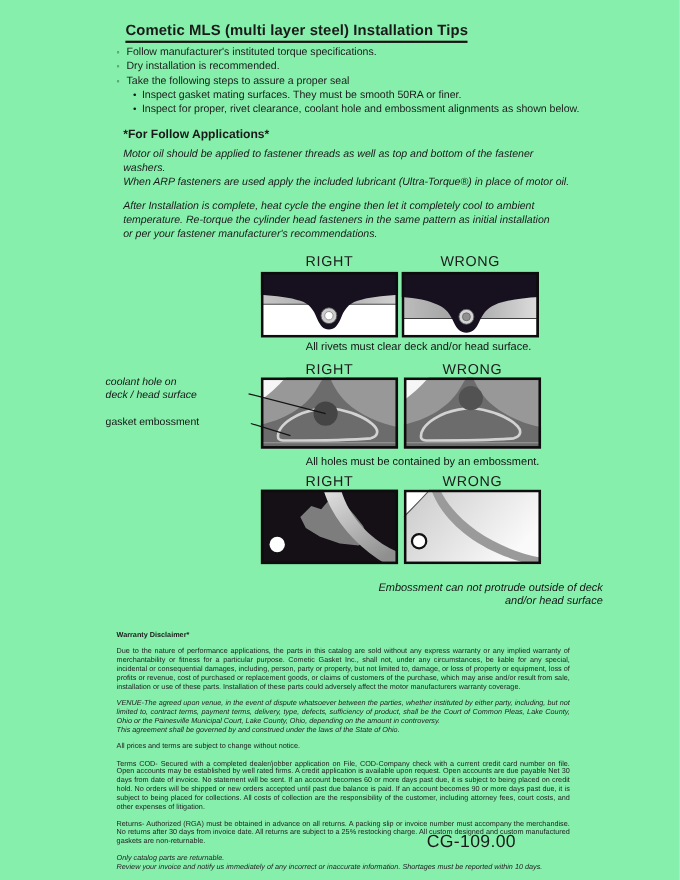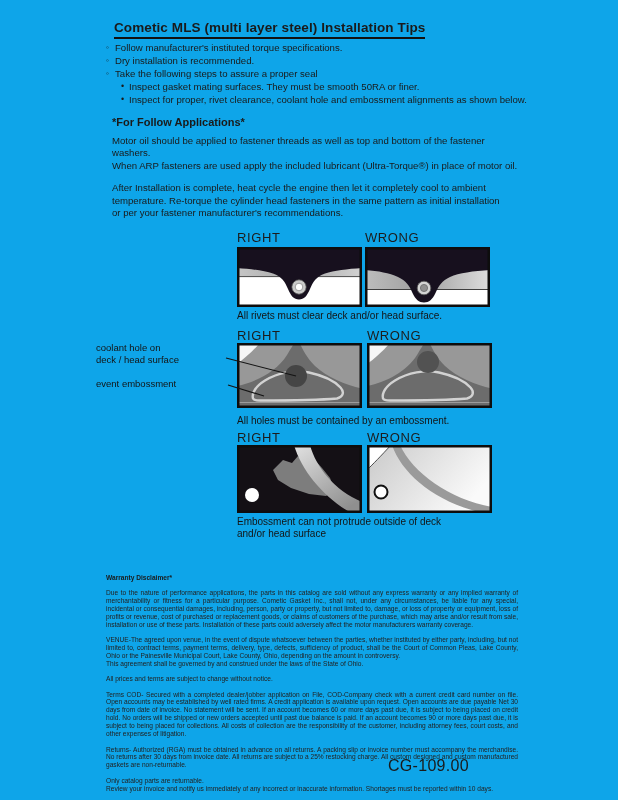--- a/index.html
+++ b/index.html
@@ -1,42 +1,42 @@
 <!DOCTYPE html>
 <html><head>
 <meta charset="utf-8">
 <style>
   html,body{margin:0;padding:0;background:#e8e8e8;}
   .sheet{
-    position:relative;width:618px;height:800px;background:#0ea5e9;
+    position:relative;width:618px;height:800px;background:#86efac;
     font-family:"Liberation Sans", sans-serif;color:#1a1a1a;overflow:hidden;
     margin:0 auto;
   }
   .abs{position:absolute;}
-  .pre{white-space:pre-line;}
+  .pre{white-space:pre-line;font-style:italic;}
 
   
   .title{left:114px;top:20px;font-size:13.5px;font-weight:bold;letter-spacing:.1px;}
   .title span{display:inline-block;border-bottom:2px solid #111;padding-bottom:2px;}
 
   
   .bullets{left:106px;top:41px;width:430px;font-size:9.6px;line-height:13px;}
   .bullets .li{position:relative;padding-left:9px;}
   .bullets .li .b{position:absolute;left:0;top:0;font-size:8px;}
   .bullets .li.sub{padding-left:23px;}
   .bullets .li.sub .b{left:15px;font-size:9px;}
 
   
   .diesel{left:112px;top:116px;width:412px;}
   .diesel h2{margin:0 0 7px 0;font-size:11px;font-weight:bold;}
   .diesel p{margin:0 0 10px 0;font-size:9.6px;line-height:12.4px;}
 
   
-  .dlabel{width:125px;font-size:13px;letter-spacing:.6px;color:#1c1c1c;}
-  .caption{font-size:10px;line-height:12px;color:#141414;}
+  .dlabel{width:125px;text-align:center;font-size:13px;letter-spacing:.6px;color:#1c1c1c;}
+  .caption{font-size:10px;line-height:12px;color:#141414;margin-left:41px;}
 
   .panel{line-height:0;}
   .panel svg{display:block;}
 
   
   .ann{font-size:9.5px;line-height:11.5px;text-align:left;color:#141414;}
 
   
   .warranty{left:106px;top:574px;width:412px;}
   .warranty h3{margin:0 0 8px 0;font-size:6.6px;font-weight:bold;}
@@ -135,21 +135,21 @@
       <path d="M0,65 L0,43 C20,39 40,28 50,12 C53,7 56,2 57.5,0 L63,0 C65,6 70,15 78,23 C90,34 108,42 125,45.5 L125,65 Z" fill="#6c6c6c"></path>
       <line x1="2" y1="59.5" x2="123" y2="59.5" stroke="#9c9c9c" stroke-width="1"></line>
       <path d="M16,55.5 C14.5,50 19,43 28,37.5 C41,29.5 58,26.5 72,29.5 C86,32.5 98,38.5 103.5,44.5 C107.5,49 106.5,53.5 100,55.5 C78,57.5 40,57.5 23,57.5 C18.5,57.5 16.8,57 16,55.5 Z" fill="none" stroke="#d2d2d2" stroke-width="2.4"></path>
       <circle cx="61" cy="19" r="11" fill="#525252"></circle>
       <rect x="1.25" y="1.25" width="122.5" height="62.5" fill="none" stroke="#0d0d0d" stroke-width="2.5"></rect>
     </svg>
   </div>
 
   <div class="abs ann pre" style="left:96px;top:342px;width:128px;">coolant hole on
 deck / head surface</div>
-  <div class="abs ann" style="left:96px;top:378px;width:132px;">event embossment</div>
+  <div class="abs ann" style="left:96px;top:378px;width:132px;">gasket embossment</div>
   <svg class="abs" style="left:224px;top:355px;" width="76" height="44" viewBox="0 0 76 44">
     <line x1="2" y1="3" x2="72" y2="21" stroke="#141414" stroke-width="1.1"></line>
     <line x1="4" y1="30" x2="40" y2="41" stroke="#141414" stroke-width="1.1"></line>
   </svg>
 
   <div class="abs caption" style="left:237px;top:415px;width:280px;">All holes must be contained by an embossment.</div>
 
   <div class="abs dlabel" style="left:237px;top:430px;">RIGHT</div>
   <div class="abs dlabel" style="left:367px;top:430px;">WRONG</div>
 
@@ -179,21 +179,21 @@
       </defs>
       <rect width="125" height="68" fill="url(#g4a)"></rect>
       <path d="M0,0 L24,0 C14,11 6,19 0,25 Z" fill="#ffffff"></path>
       <path d="M24,0 C14,11 6,19 0,25" fill="none" stroke="#4c4c4c" stroke-width="1"></path>
       <path d="M25,0 L33,0 C46,28 82,54 125,62 L125,68 L116,68 C68,57 35,29 25,0 Z" fill="#9a9a9a"></path>
       <circle cx="14" cy="47" r="6.5" fill="#ffffff" stroke="#111111" stroke-width="2"></circle>
       <rect x="1.25" y="1.25" width="122.5" height="65.5" fill="none" stroke="#0d0d0d" stroke-width="2.5"></rect>
     </svg>
   </div>
 
-  <div class="abs caption pre" style="left:237px;top:516px;width:270px;">Embossment can not protrude outside of deck
+  <div class="abs caption pre" style="left:237px;top:529px;width:270px;text-align:right;">Embossment can not protrude outside of deck
 and/or head surface</div>
 
   <div class="abs warranty">
     <h3>Warranty Disclaimer*</h3>
     <p>Due to the nature of performance applications, the parts in this catalog are sold without any express warranty or any implied warranty of merchantability or fitness for a particular purpose.  Cometic Gasket Inc., shall not, under any circumstances, be liable for any special, incidental or consequential damages, including, person, party or property, but not limited to, damage, or loss of property or equipment, loss of profits or revenue, cost of purchased or replacement goods, or claims of customers of the purchase, which may arise and/or result from sale, installation or use of these parts.  Installation of these parts could adversely affect the motor manufacturers warranty coverage.</p>
     <p class="pre">VENUE-The agreed upon venue, in the event of dispute whatsoever between the parties, whether instituted by either party, including, but not limited to, contract terms, payment terms, delivery, type, defects, sufficiency of product, shall be the Court of Common Pleas, Lake County, Ohio or the Painesville Municipal Court, Lake County, Ohio, depending on the amount in controversy.
 This agreement shall be governed by and construed under the laws of the State of Ohio.</p>
     <p>All prices and terms are subject to change without notice.</p>
     <p>Terms COD- Secured with a completed dealer/jobber application on File, COD-Company check with a current credit card number on file.  Open accounts may be established by well rated firms.  A credit application is available upon request.  Open accounts are due payable Net 30 days from date of invoice.  No statement will be sent.  If an account becomes 60 or more days past due, it is subject to being placed on credit hold.  No orders will be shipped or new orders accepted until past due balance is paid.  If an account becomes 90 or more days past due, it is subject to being placed for collections.  All costs of collection are the responsibility of the customer, including attorney fees, court costs, and other expenses of litigation.</p>
     <p>Returns- Authorized (RGA) must be obtained in advance on all returns.  A packing slip or invoice number must accompany the merchandise.  No returns after 30 days from invoice date.  All returns are subject to a 25% restocking charge.  All custom designed and custom manufactured gaskets are non-returnable.</p>

